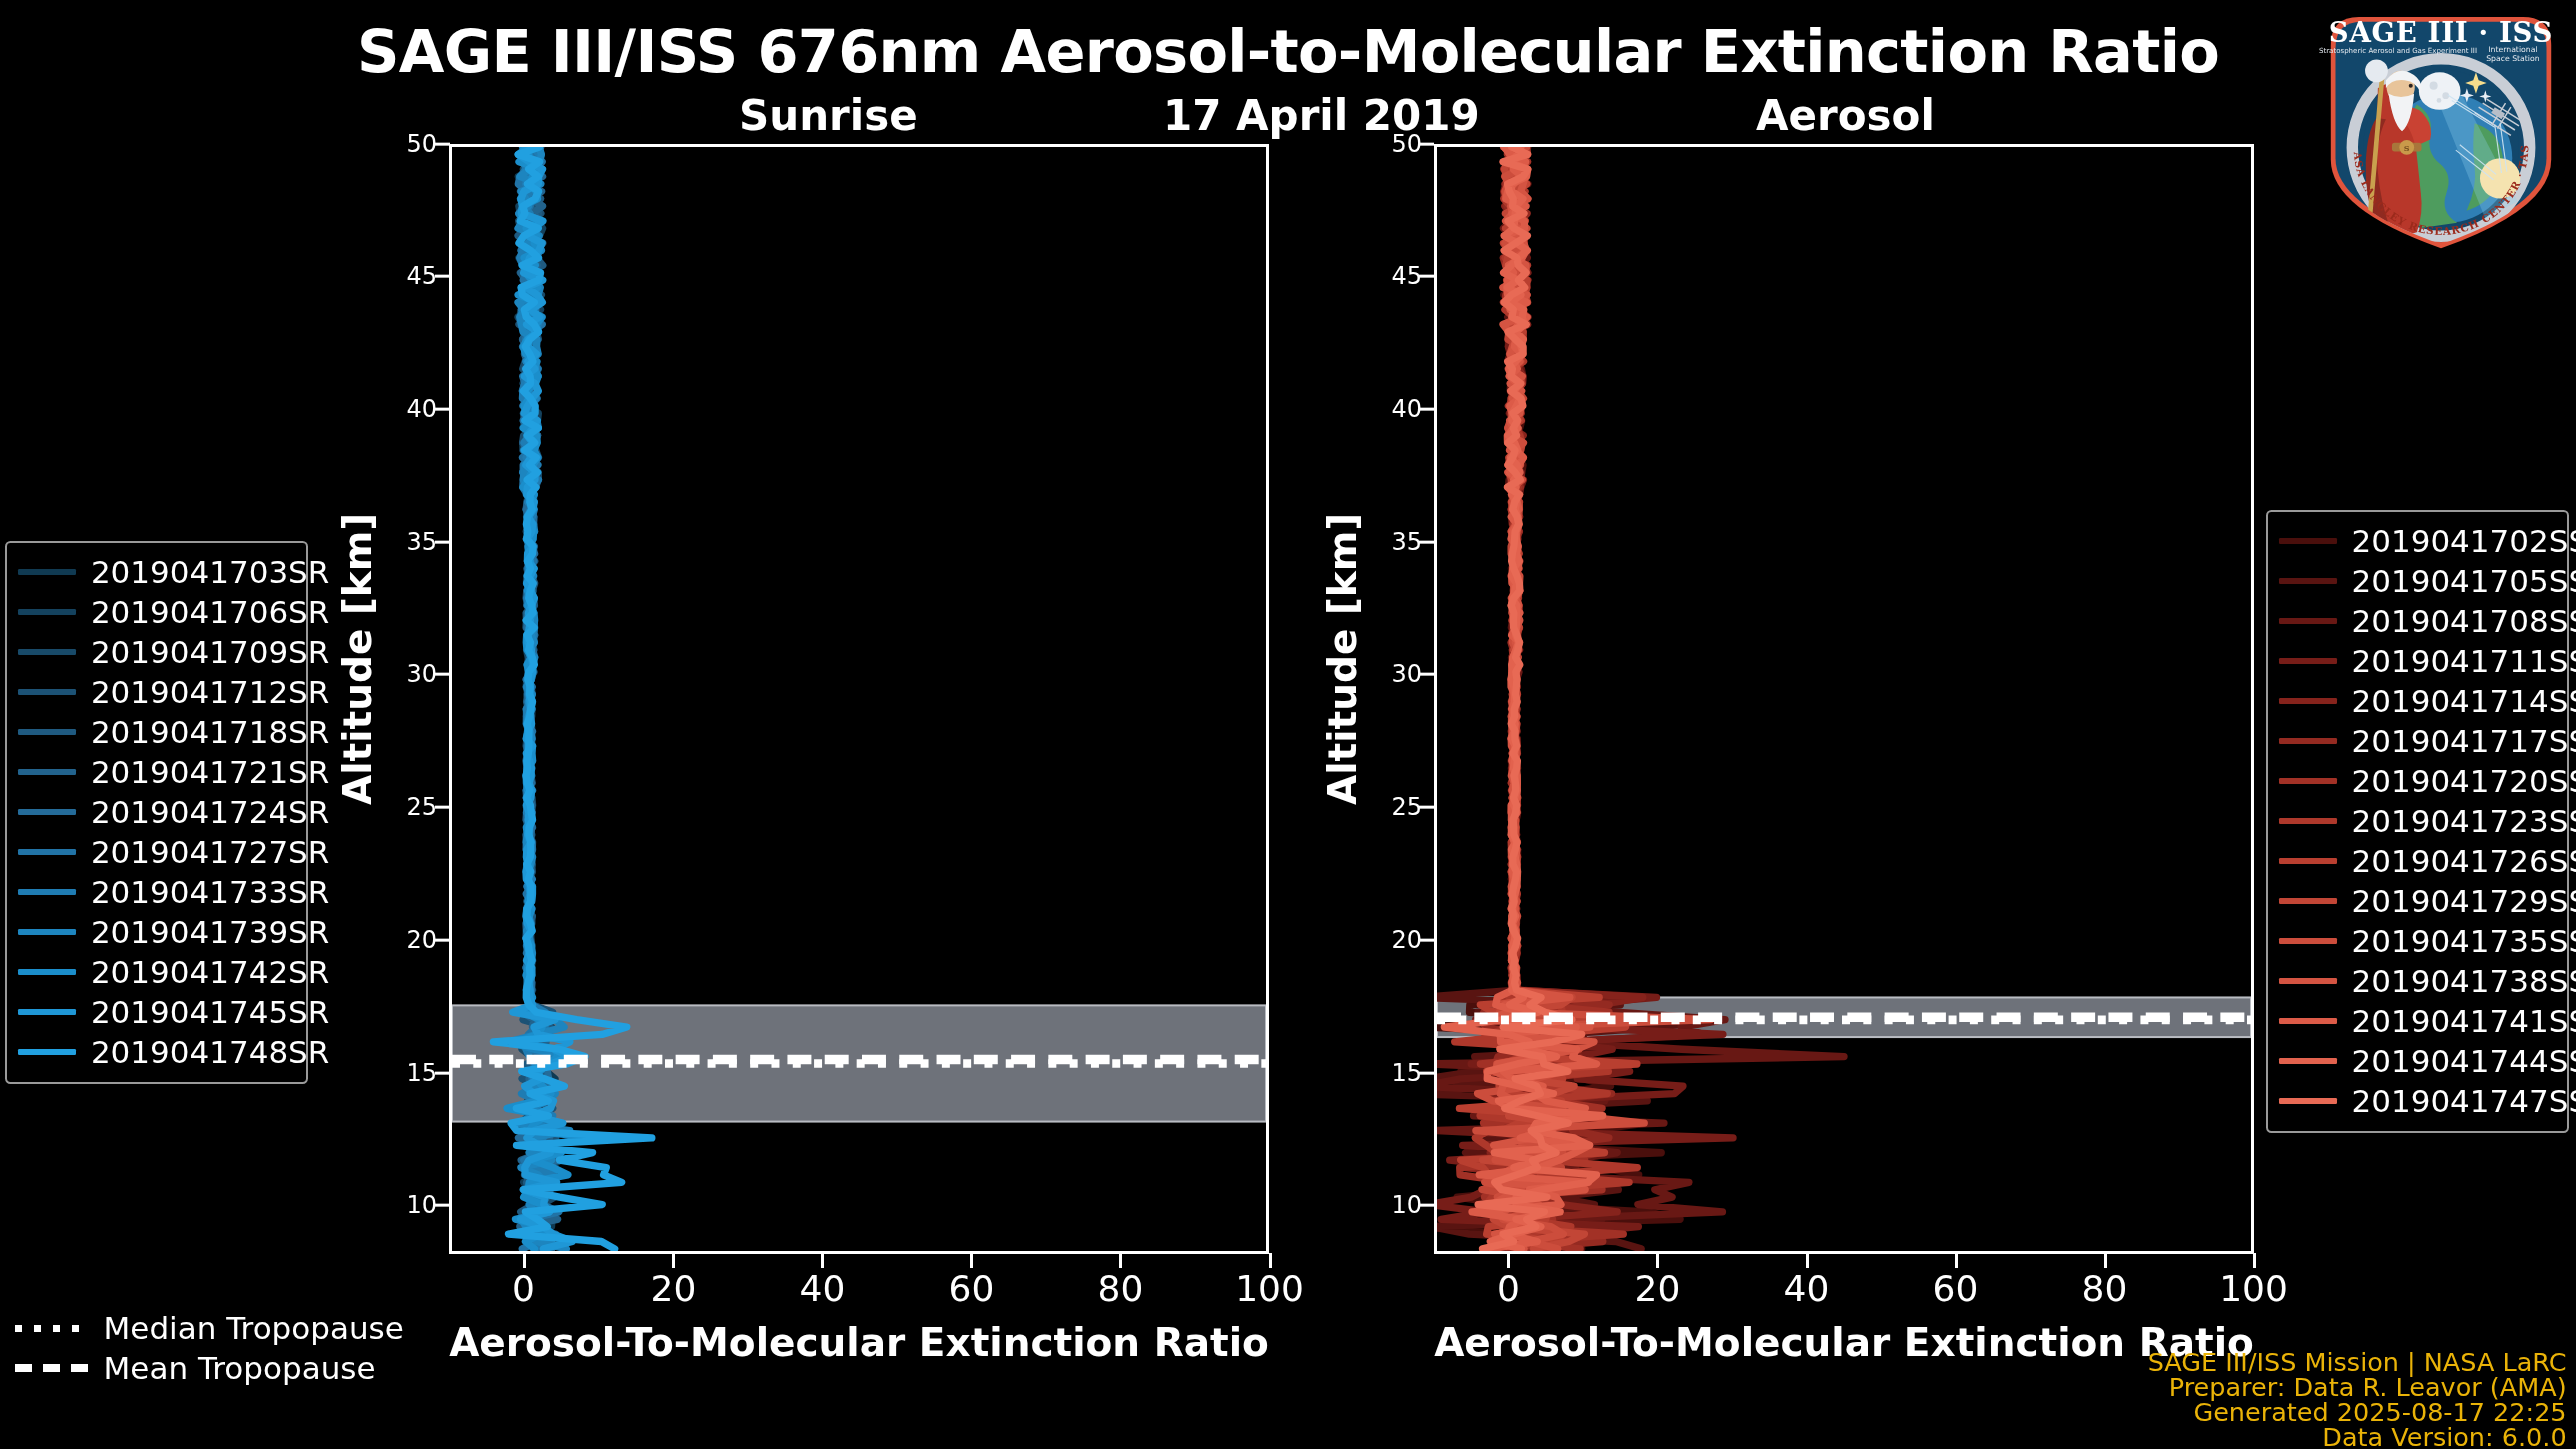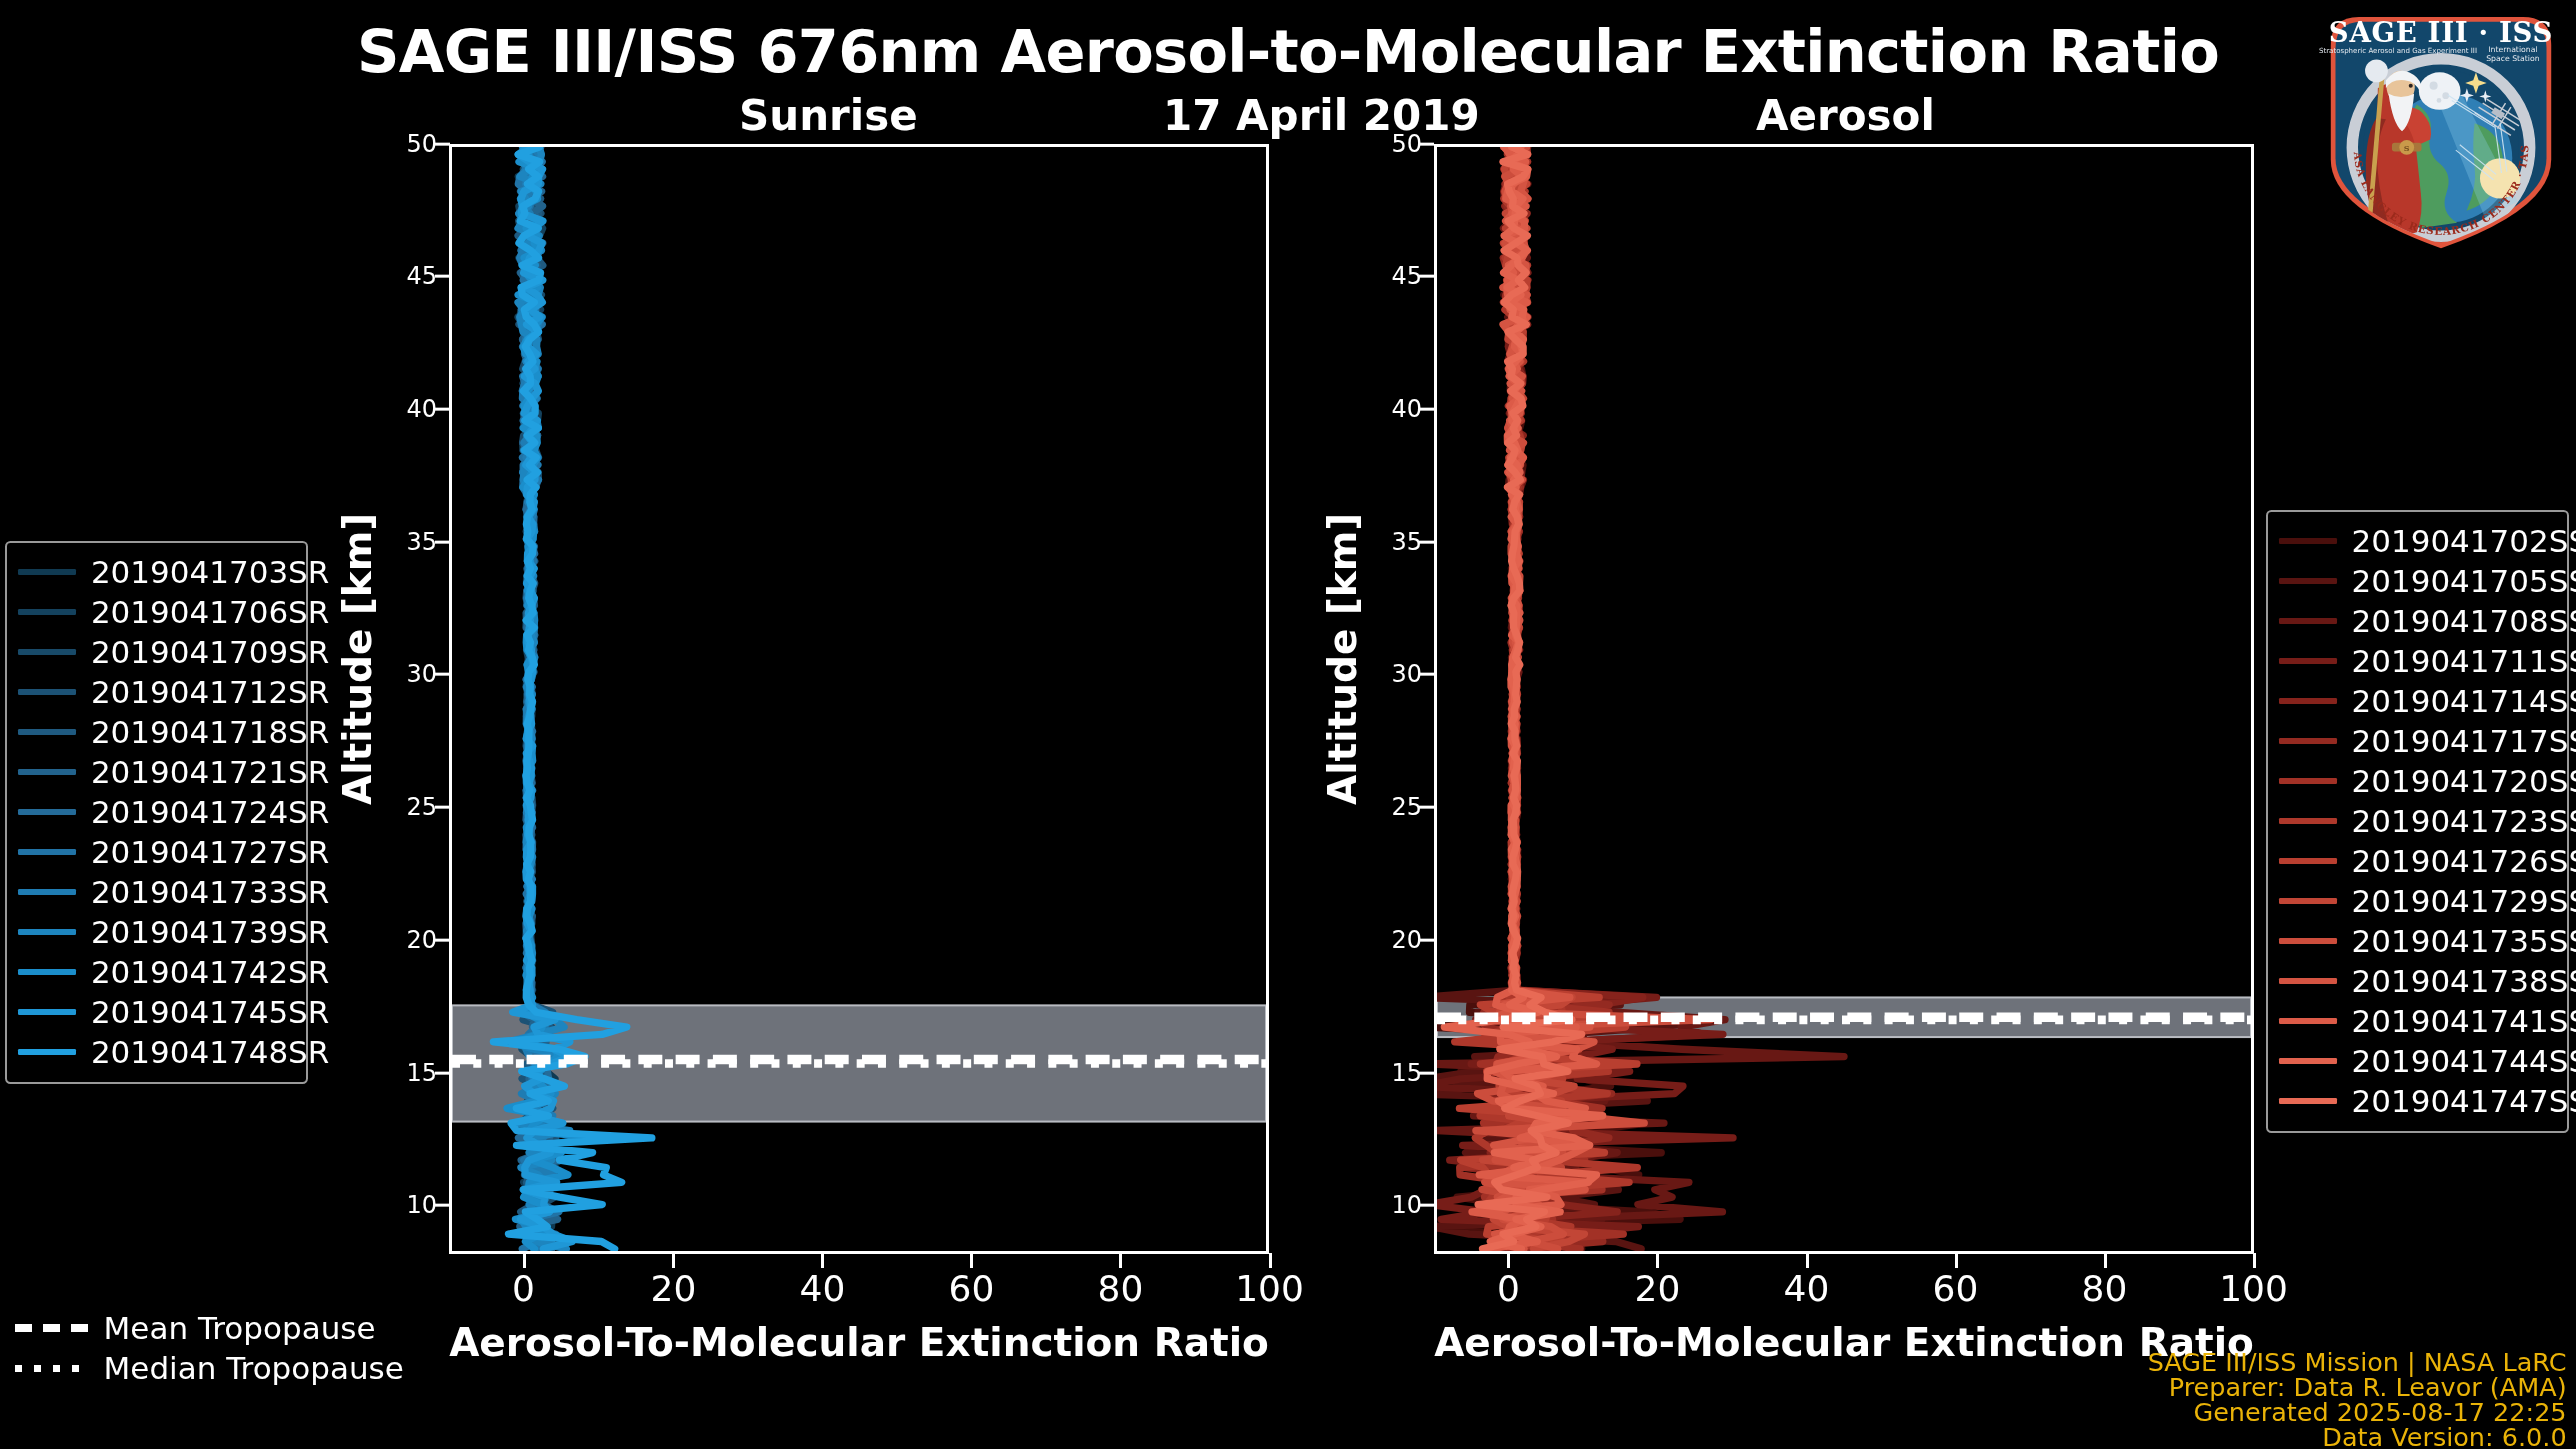--- a/index.html
+++ b/index.html
@@ -305,29 +305,29 @@
     </div>
     <div class="lgrow">
       <span class="lgswatch" style="background: rgb(232, 106, 85);"></span>
       <span class="lgtext">2019041747SS</span>
     </div>
   </div>
 
 <div id="tropo-legend">
     <div class="tlrow">
       <span class="tlkey">
+        <span class="k-dot"></span>
+      </span>
+      <span class="tltext">Median Tropopause</span>
+    </div>
+    <div class="tlrow">
+      <span class="tlkey">
         <span class="k-dash"></span>
       </span>
       <span class="tltext">Mean Tropopause</span>
-    </div>
-    <div class="tlrow">
-      <span class="tlkey">
-        <span class="k-dot"></span>
-      </span>
-      <span class="tltext">Median Tropopause</span>
     </div>
   </div>
 
 <div id="credits">
     <div>SAGE III/ISS Mission | NASA LaRC</div>
     <div>Preparer: Data R. Leavor (AMA)</div>
     <div>Generated 2025-08-17 22:25</div>
     <div>Data Version: 6.0.0</div>
   </div>
 

